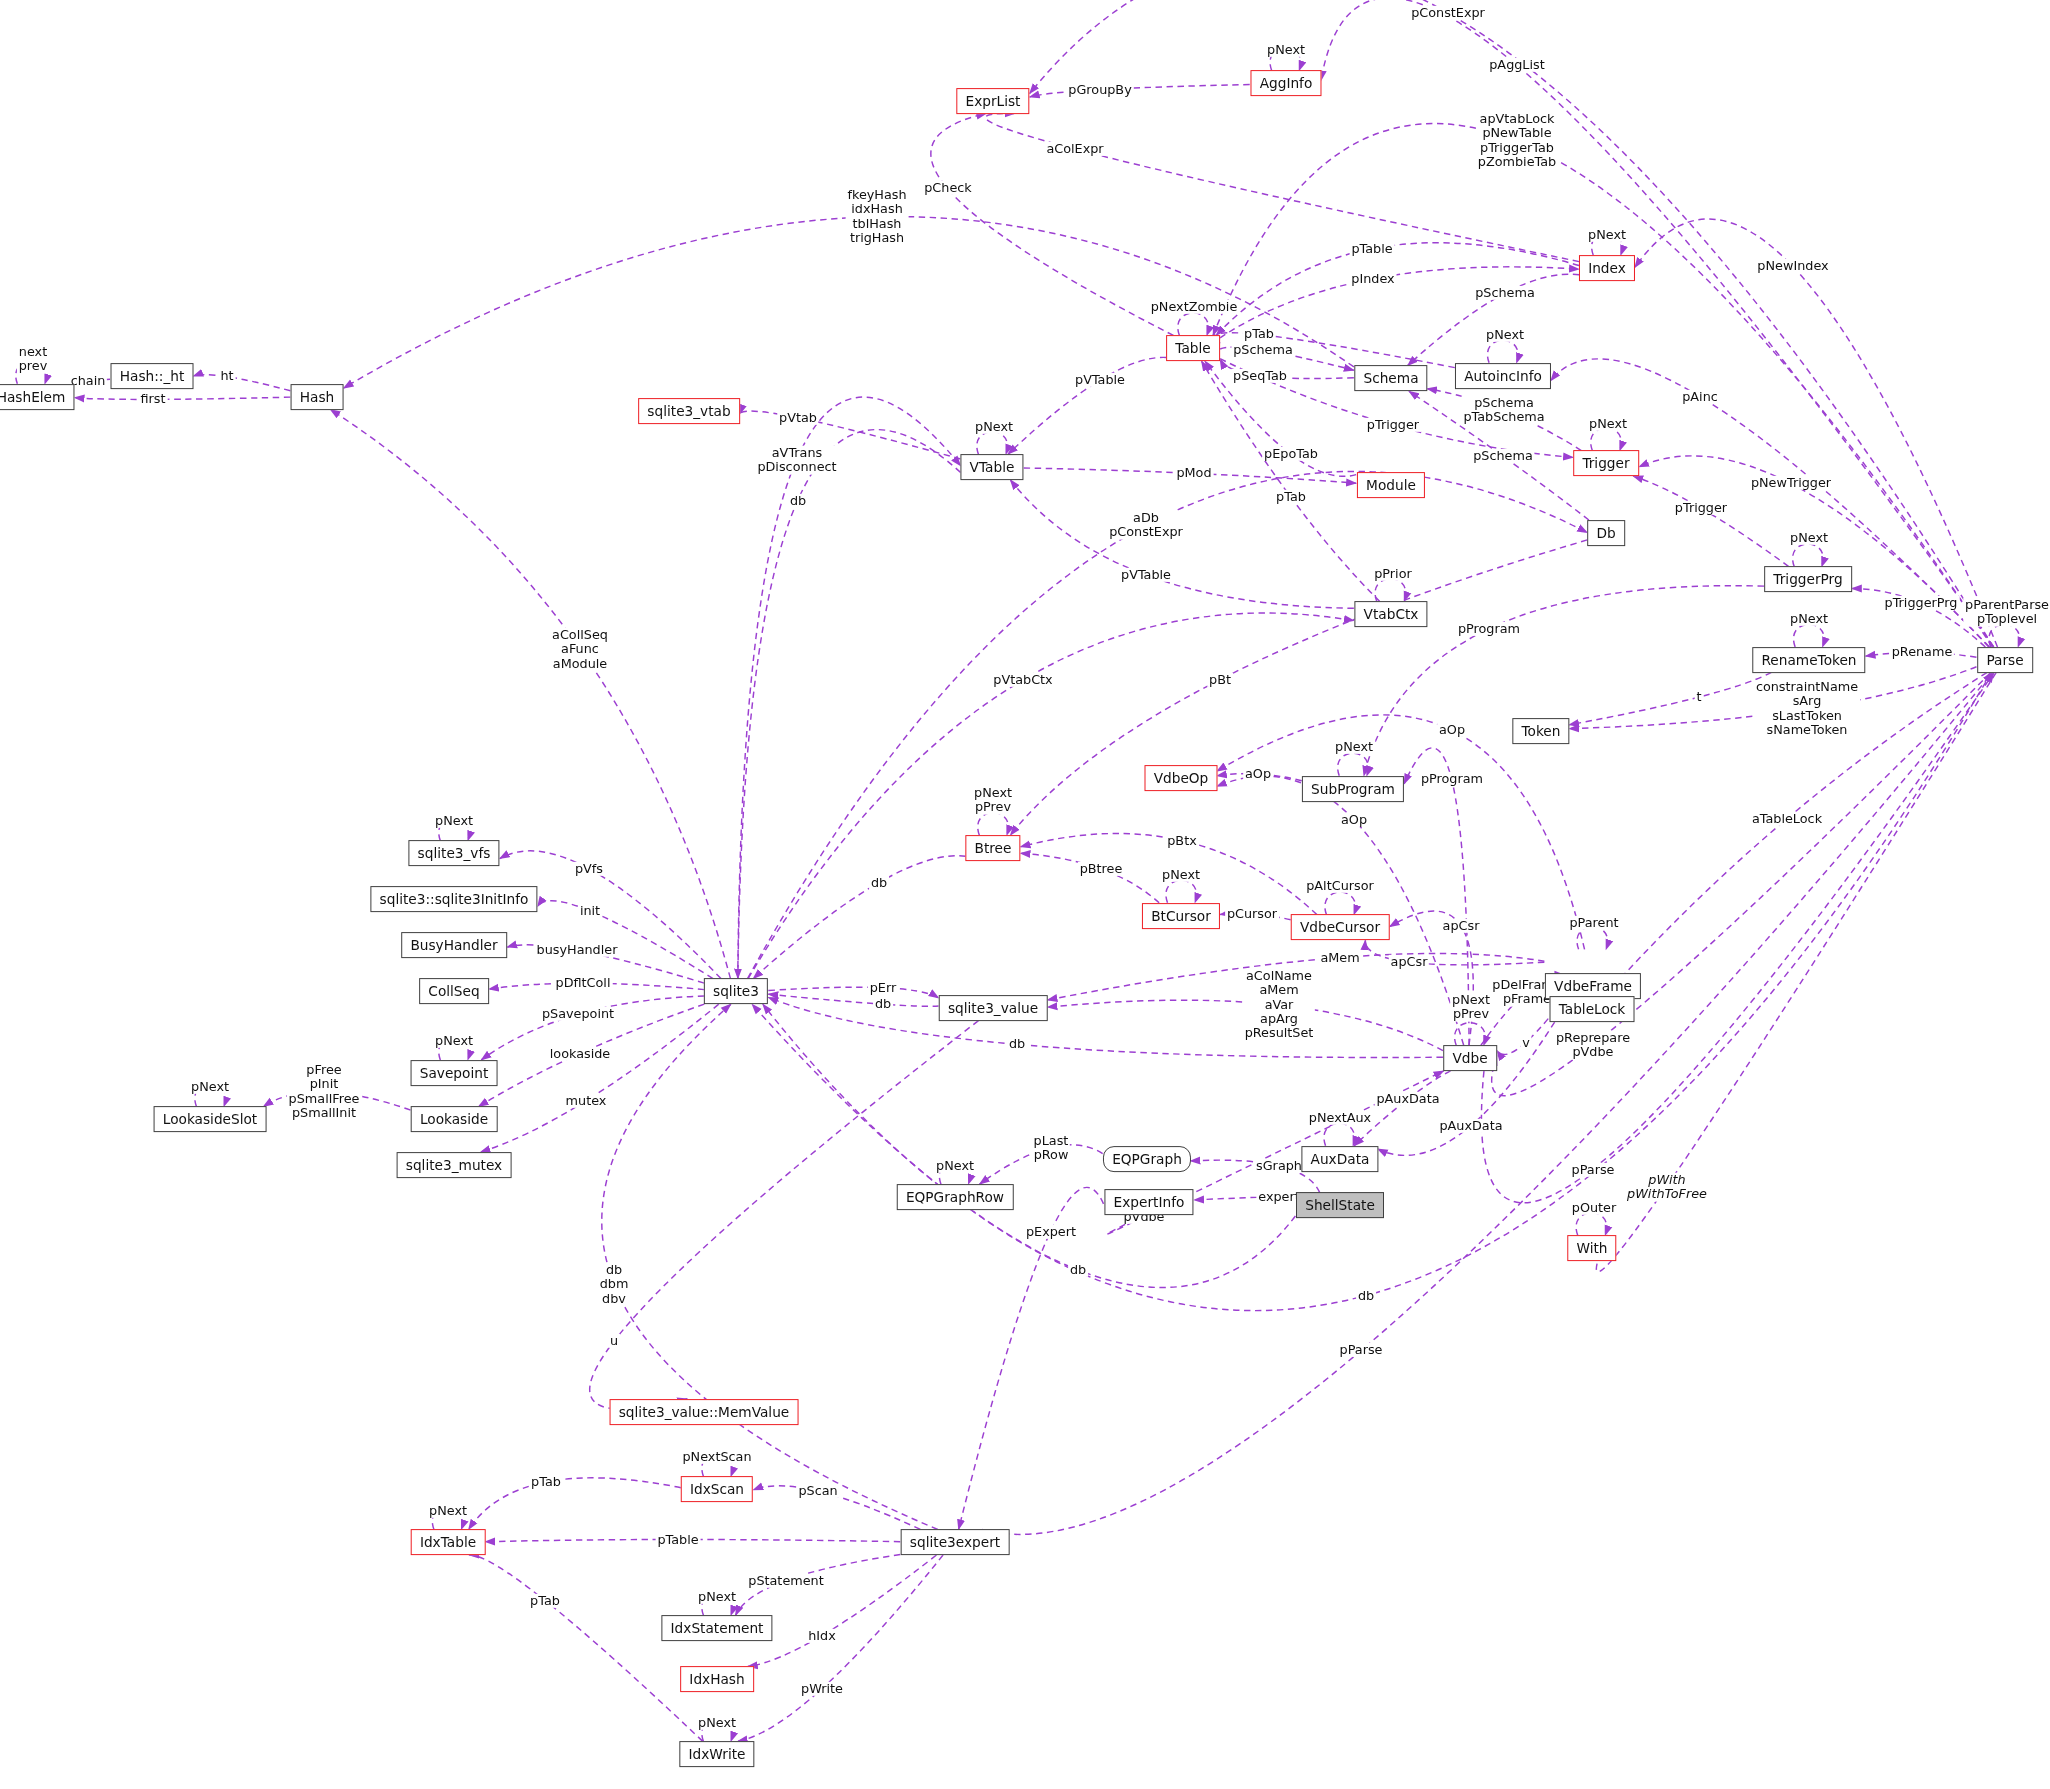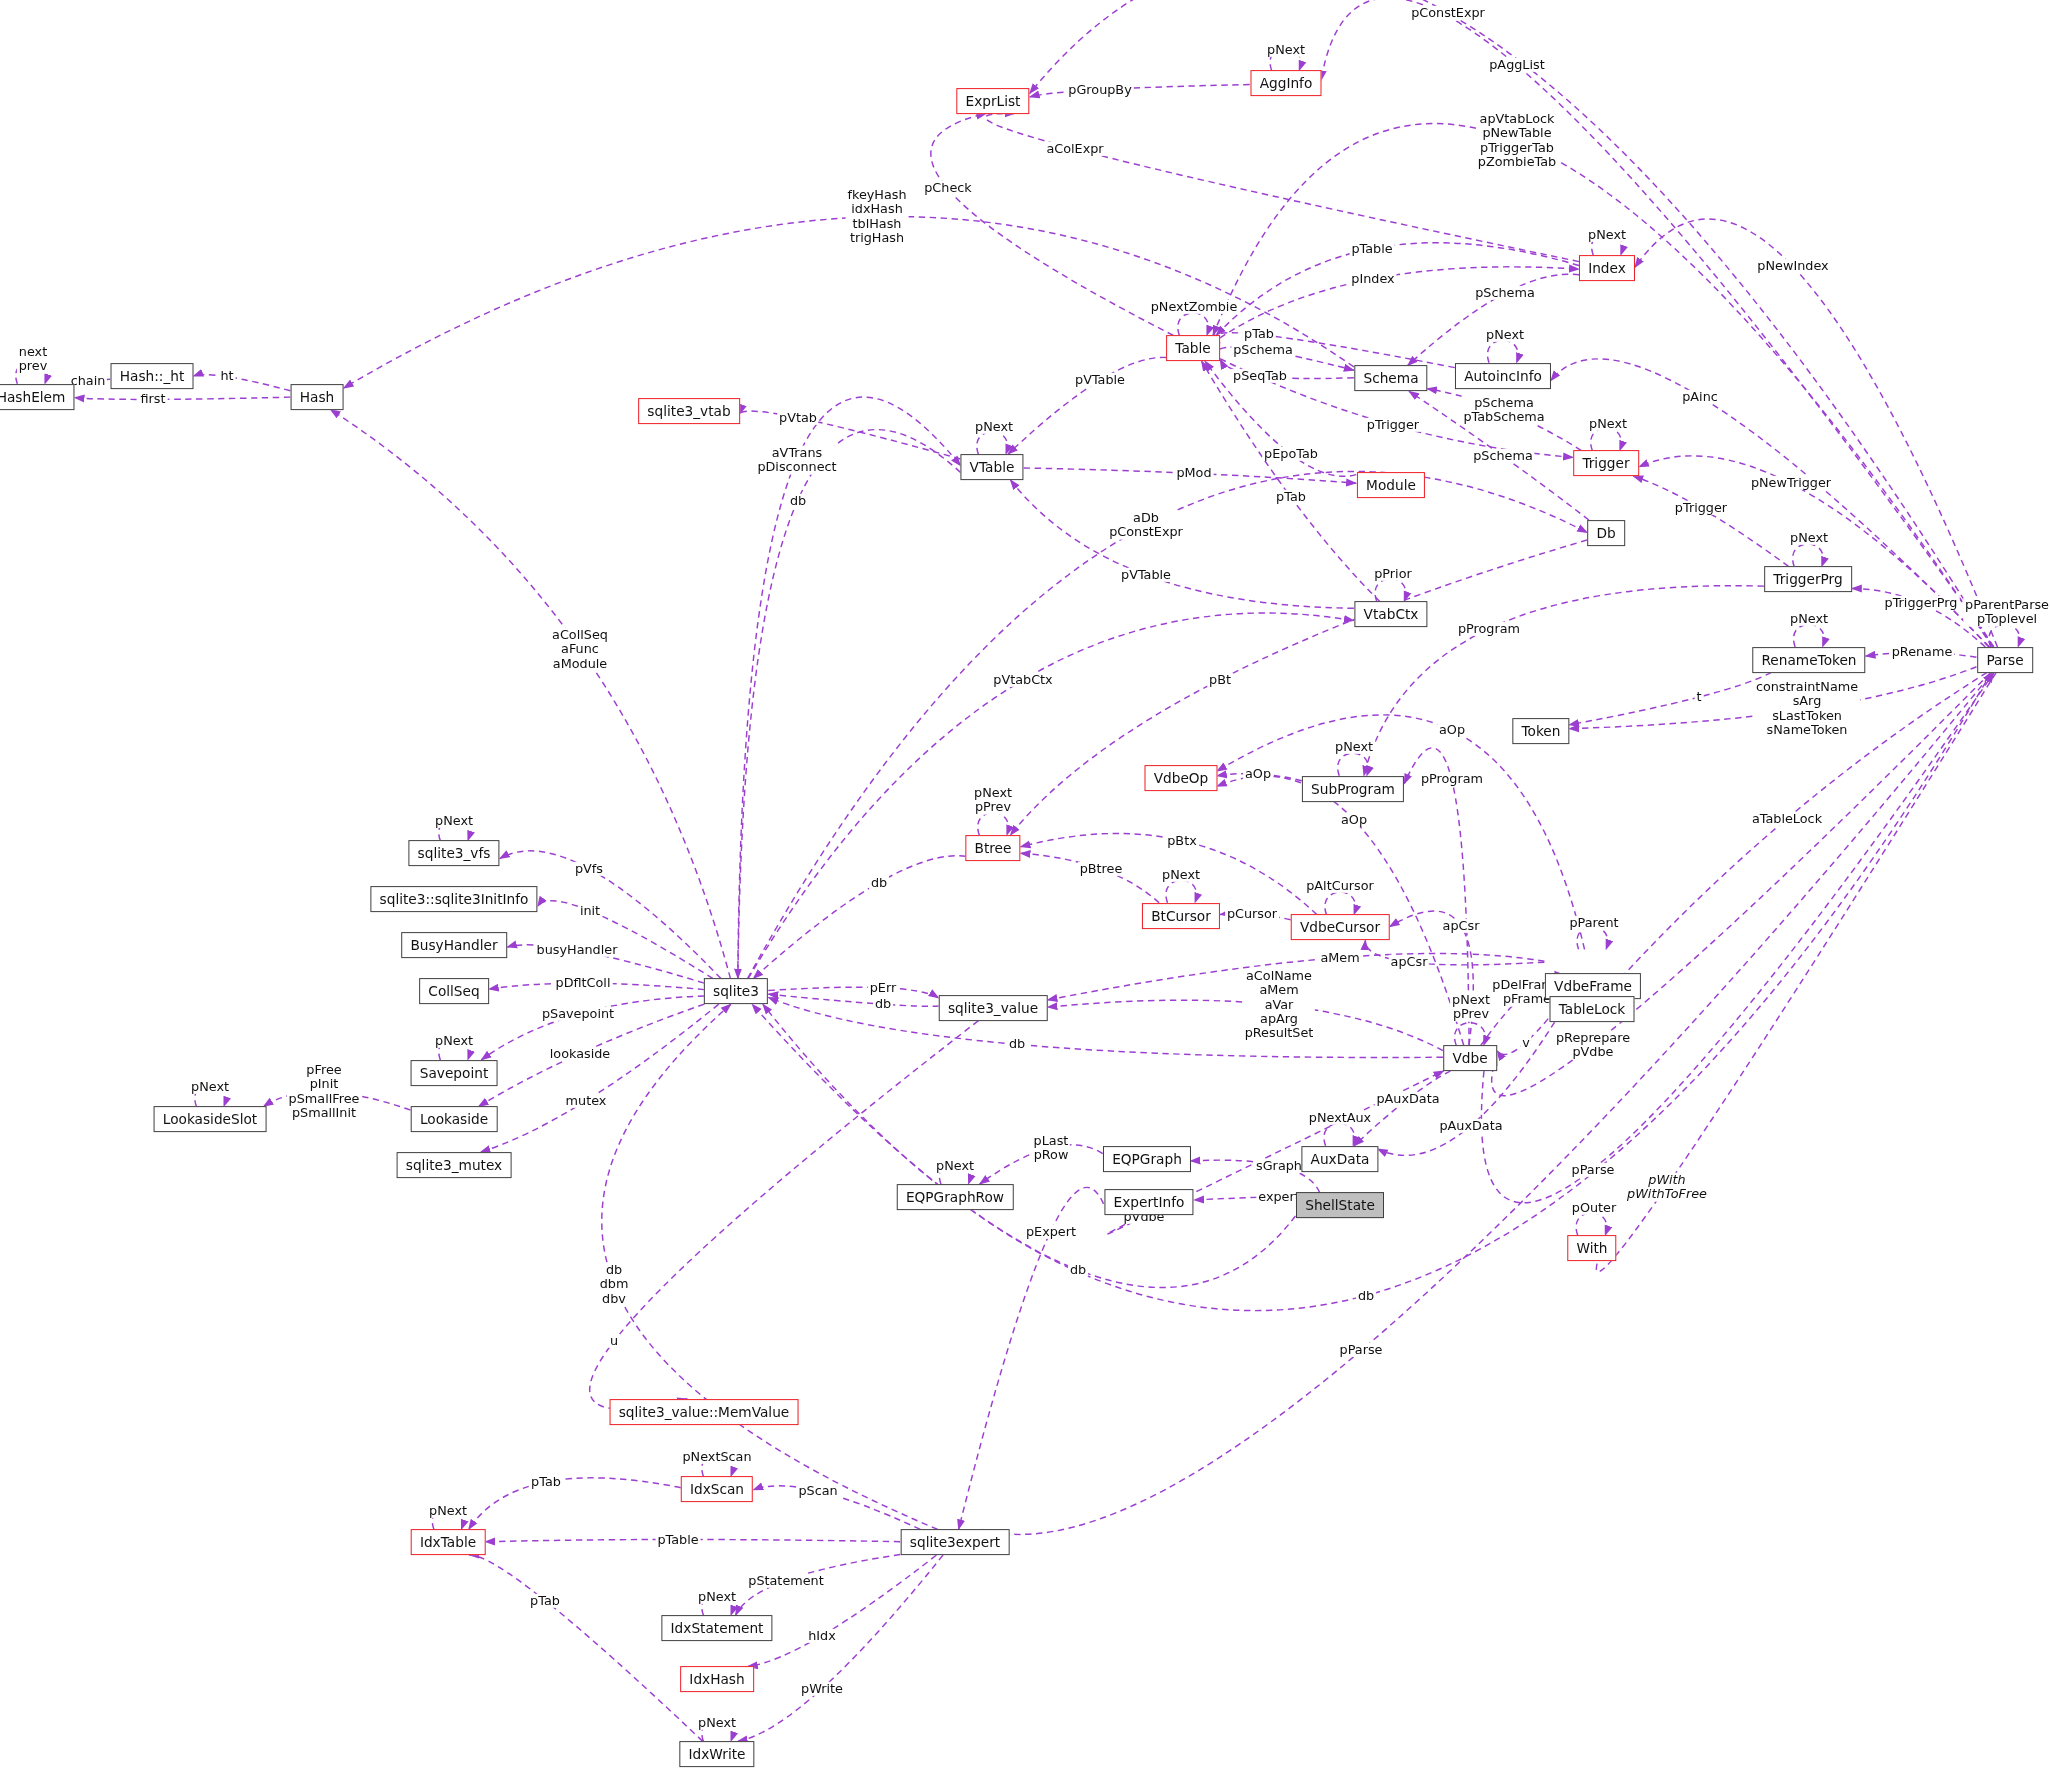--- a/index.html
+++ b/index.html
@@ -174,21 +174,21 @@
       <div class="node" style="left: 736px; top: 991px;">sqlite3</div>
       <div class="node" style="left: 454px; top: 853px;">sqlite3_vfs</div>
       <div class="node" style="left: 454px; top: 899px;">sqlite3::sqlite3InitInfo</div>
       <div class="node" style="left: 454px; top: 945px;">BusyHandler</div>
       <div class="node" style="left: 454px; top: 991px;">CollSeq</div>
       <div class="node" style="left: 454px; top: 1073px;">Savepoint</div>
       <div class="node" style="left: 210px; top: 1119px;">LookasideSlot</div>
       <div class="node" style="left: 454px; top: 1119px;">Lookaside</div>
       <div class="node" style="left: 454px; top: 1165px;">sqlite3_mutex</div>
       <div class="node" style="left: 993px; top: 1008px;">sqlite3_value</div>
-      <div class="node" style="left: 1147px; top: 1159px;">EQPGraph</div>
+      <div class="node" style="left: 1147px; top: 1159px; border-radius: 11px;">EQPGraph</div>
       <div class="node" style="left: 1340px; top: 1159px;">AuxData</div>
       <div class="node" style="left: 955px; top: 1197px;">EQPGraphRow</div>
       <div class="node" style="left: 1149px; top: 1202px;">ExpertInfo</div>
       <div class="node subject" style="left: 1340px; top: 1205px;">ShellState</div>
       <div class="node red" style="left: 1592px; top: 1248px;">With</div>
       <div class="node red" style="left: 704px; top: 1412px;">sqlite3_value::MemValue</div>
       <div class="node red" style="left: 717px; top: 1489px;">IdxScan</div>
       <div class="node red" style="left: 448px; top: 1542px;">IdxTable</div>
       <div class="node" style="left: 955px; top: 1542px;">sqlite3expert</div>
       <div class="node" style="left: 717px; top: 1628px;">IdxStatement</div>

